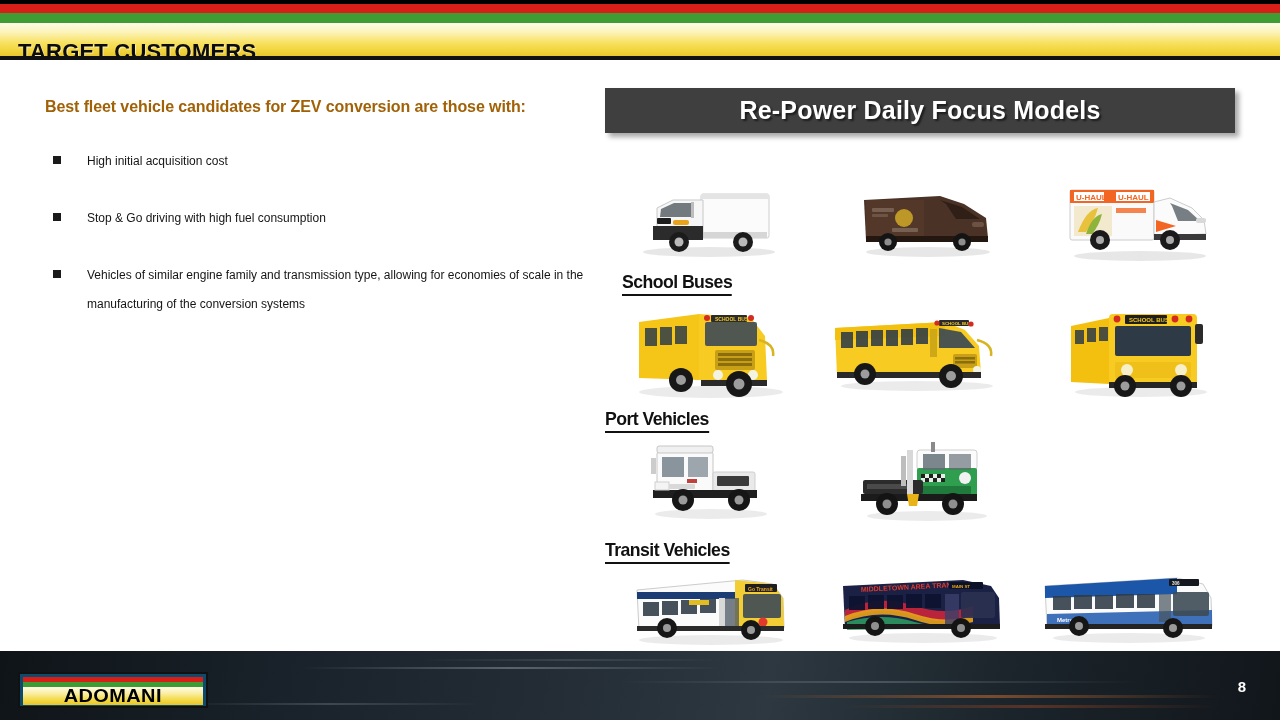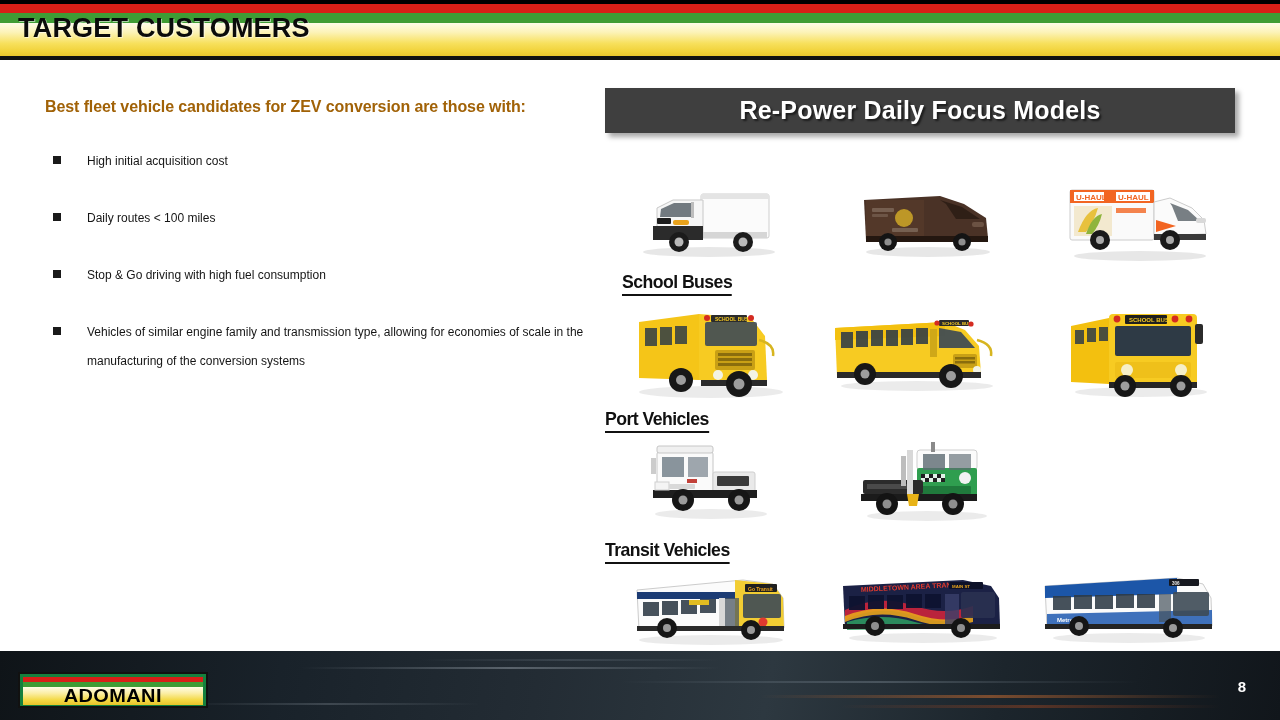--- a/index.html
+++ b/index.html
@@ -13,22 +13,22 @@
 
   
   .hdr-black-top { position: absolute; left: 0; top: 0; width: 1280px; height: 4px; background: #000; }
   .hdr-red   { position: absolute; left: 0; top: 4px;  width: 1280px; height: 9px;  background: #d81f17; }
   .hdr-green { position: absolute; left: 0; top: 13px; width: 1280px; height: 10px; background: #3f9c35; }
   .hdr-band {
     position: absolute; left: 0; top: 23px; width: 1280px; height: 33px;
     background: linear-gradient(to bottom, #fdfbe8 0%, #fcf3b8 28%, #f7e05c 62%, #f1d23a 86%, #e9c62c 100%);
   }
   .hdr-title {
-    position: absolute; left: 18px; top: 12px;
-    font-size: 27px; font-weight: bold; color: #0b0b0b;
+    position: absolute; left: 18px; top: 36px;
+    font-size: 22px; font-weight: bold; color: #0b0b0b;
     letter-spacing: .2px; line-height: 32px;
     text-shadow: 1px 1px 0 rgba(255,255,255,.55);
   }
   .hdr-black-bot { position: absolute; left: 0; top: 56px; width: 1280px; height: 4px; background: #111; }
 
   
   .left-col { position: absolute; left: 45px; top: 92px; width: 540px; }
   .lead {
     font-size: 16px; font-weight: bold; color: #a16207;
     line-height: 29px; letter-spacing: -.1px;
@@ -69,21 +69,21 @@
 
   
   .footer {
     position: absolute; left: 0; top: 651px; width: 1280px; height: 69px;
     background: linear-gradient(100deg, #0f1418 0%, #19222a 22%, #232c34 42%, #2d3840 60%, #1c252c 78%, #11161b 100%);
     overflow: hidden;
   }
   .road-streak { position: absolute; height: 2px; border-radius: 2px; opacity: .55; }
   .logo-box {
     position: absolute; left: 18px; top: 672px;
-    width: 190px; height: 36px; background: #15803d;
+    width: 190px; height: 36px; background: #0c4a6e;
     border: 2px solid #111; padding: 3px;
   }
   .logo-red   { width: 100%; height: 5px; background: #d81f17; }
   .logo-green { width: 100%; height: 5px; background: #3f9c35; }
   .logo-yel {
     width: 100%; height: 18px;
     background: linear-gradient(to bottom,#fffde6 0%,#fbeea4 35%,#f3d945 72%,#e8c42a 100%);
     display: flex; align-items: center; justify-content: center;
   }
   .logo-yel span {
@@ -109,21 +109,20 @@
 
   <div class="left-col">
     <div class="lead">Best fleet vehicle candidates for ZEV conversion are those with:</div>
     <div class="bullets">
       <div class="bullet">
         <span class="sq"></span>
         <span class="txt">High initial acquisition cost</span>
       </div>
       <div class="bullet">
         <span class="sq"></span>
-        <span class="txt">Daily routes &lt; 100 miles</span>
       </div>
       <div class="bullet">
         <span class="sq"></span>
         <span class="txt">Stop &amp; Go driving with high fuel consumption</span>
       </div>
       <div class="bullet">
         <span class="sq"></span>
         <span class="txt">Vehicles of similar engine family and transmission type, allowing for economies of scale in the manufacturing of the conversion systems</span>
       </div>
     </div>

